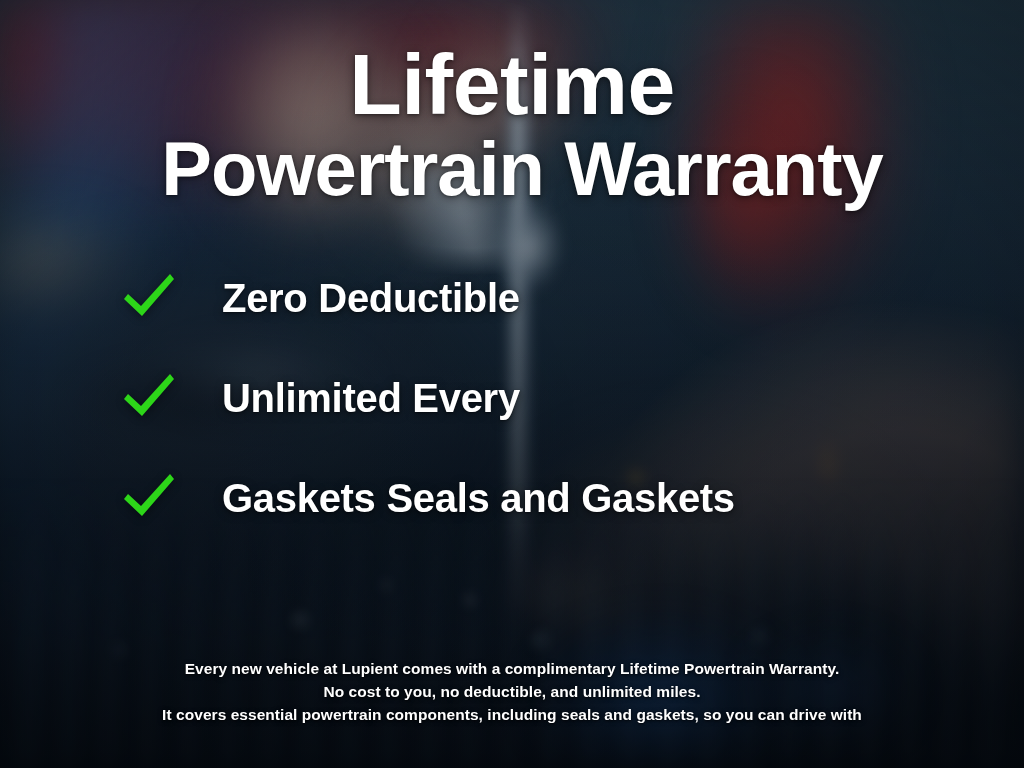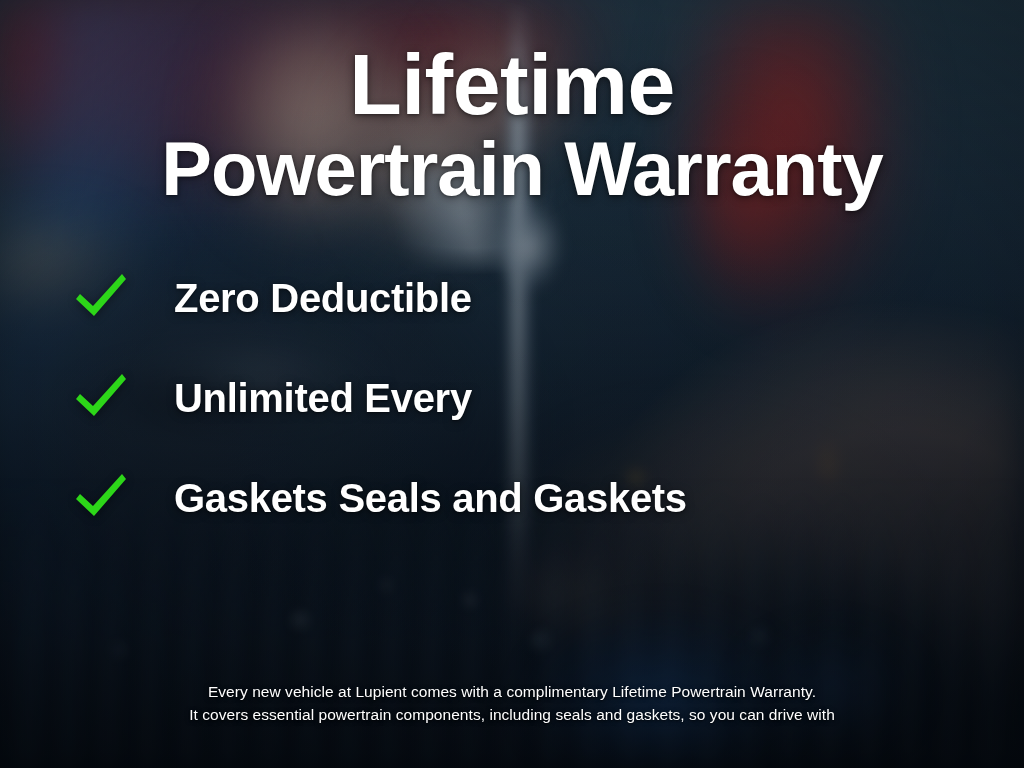--- a/index.html
+++ b/index.html
@@ -348,21 +348,21 @@
   #headline-line2 {
     font-size:76px;
     line-height:82px;
     letter-spacing:-1px;
     padding-left:20px;
   }
 
   
   #bullets {
     margin-top:38px;
-    padding-left:70px;
+    padding-left:118px;
     display:flex;
     flex-direction:column;
   }
   .bullet-row {
     display:flex;
     align-items:center;
     height:100px;
   }
   .bullet-check {
     width:60px;
@@ -387,21 +387,21 @@
   #body-copy {
     margin-top:auto;
     margin-bottom:42px;
     text-align:center;
     padding:0 58px;
   }
   .body-line {
     display:block;
     color:#ffffff;
     font-size:15.5px;
-    font-weight:normal;
+    font-weight:bold;
     line-height:23px;
     letter-spacing:0.05px;
     text-shadow:
       0 1px 5px rgba(0,0,0,0.60),
       0 1px 2px rgba(0,0,0,0.50);
   }
 </style>
 </head>
 <body>
 
@@ -465,17 +465,18 @@
         <svg class="bullet-check" viewBox="0 0 60 60">
           <path d="M6 31 L10 26 L23 38 L52 6 L56 11 L24 48 Z" fill="#2DD619"></path>
         </svg>
         <span class="bullet-label">Gaskets Seals and Gaskets</span>
       </div>
 
     </div>
 
     <div id="body-copy">
       <span class="body-line">Every new vehicle at Lupient comes with a complimentary Lifetime Powertrain Warranty.</span>
+      <span class="body-line">No cost to you, no deductible, and unlimited miles.</span>
       <span class="body-line">It covers essential powertrain components, including seals and gaskets, so you can drive with</span>
     </div>
 
   </div>
 </div>
 
 </body></html>

